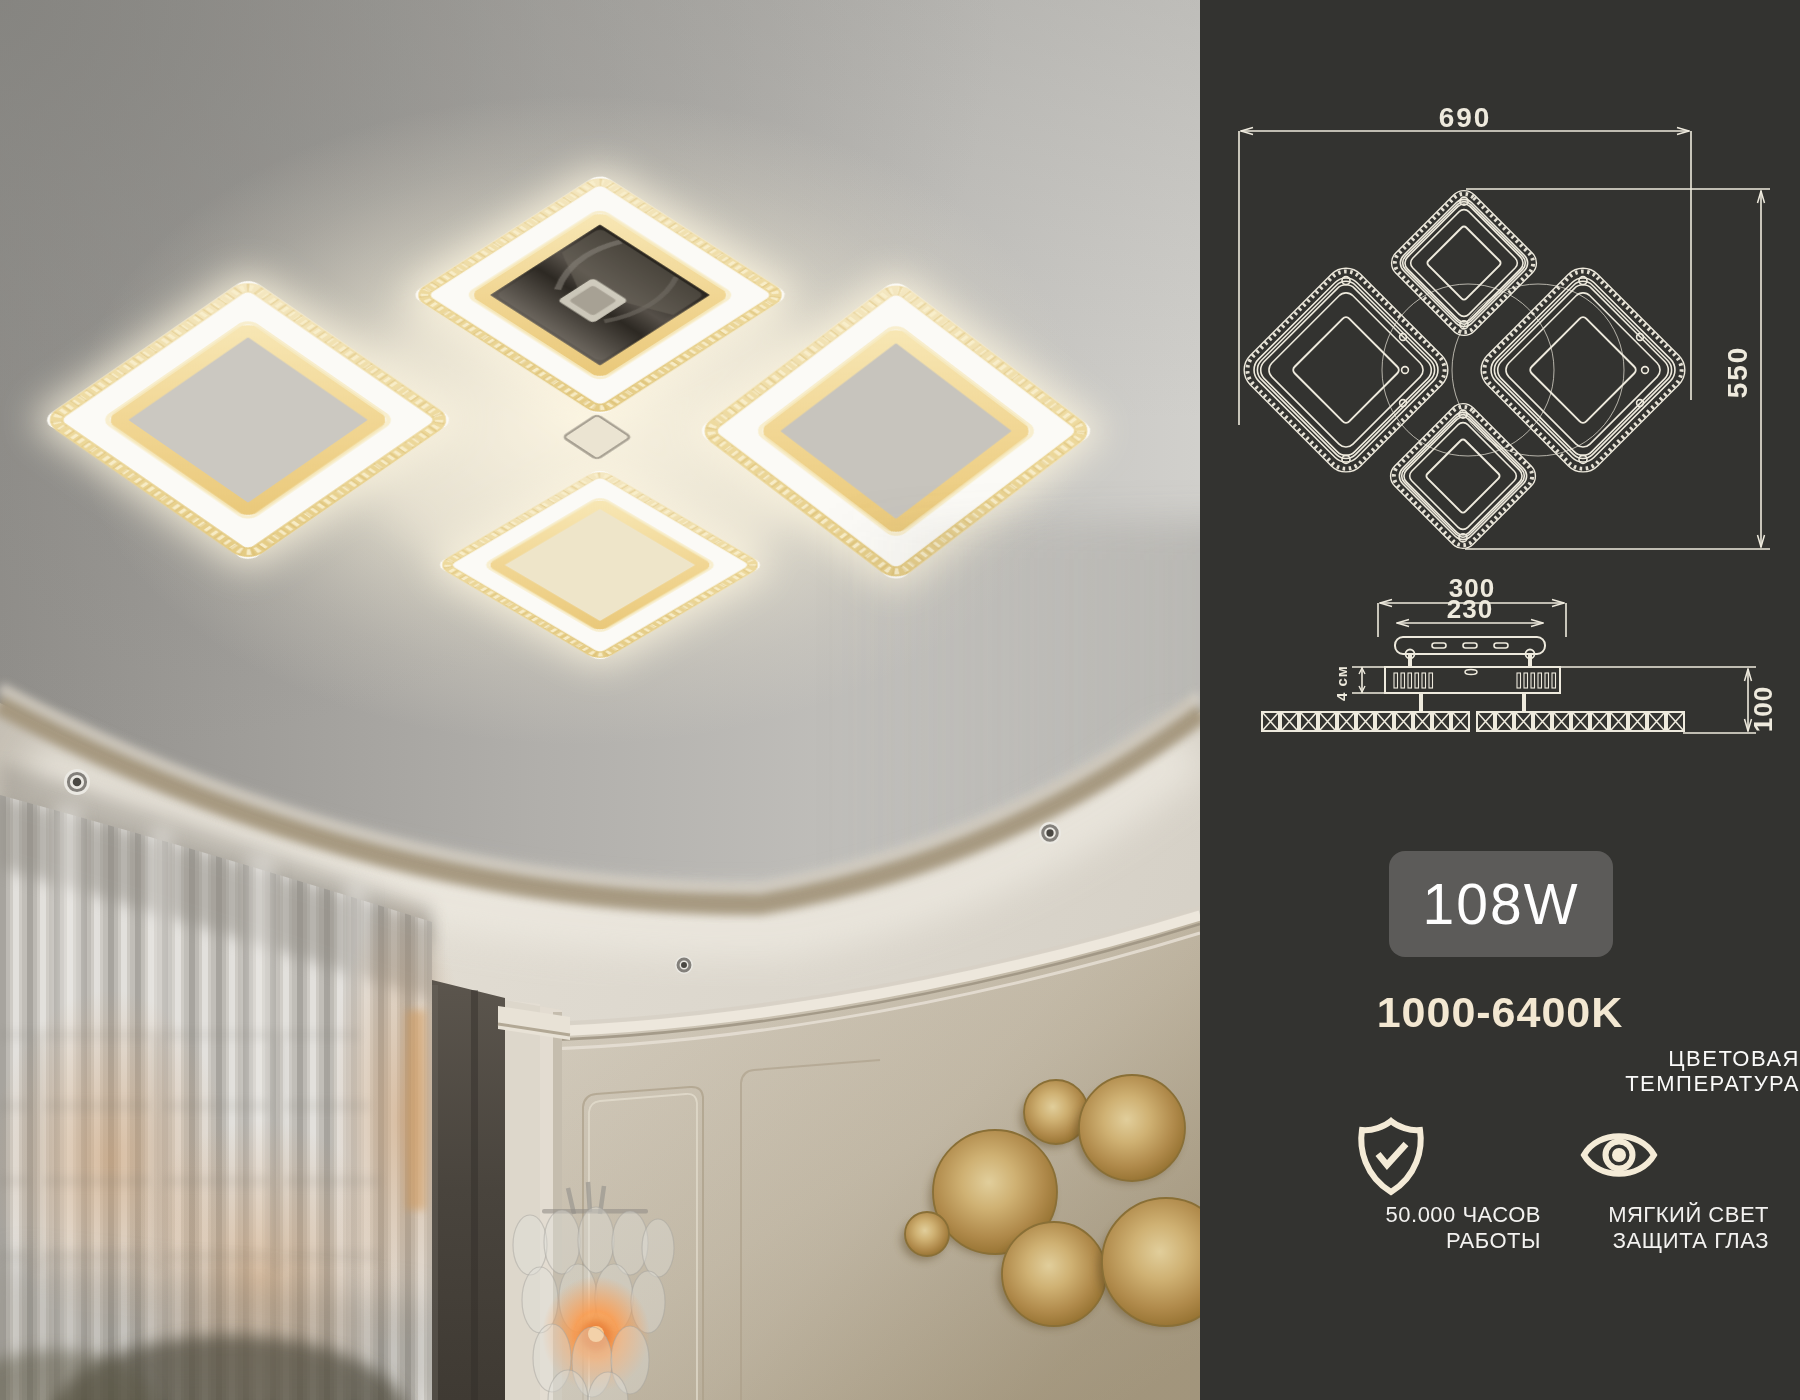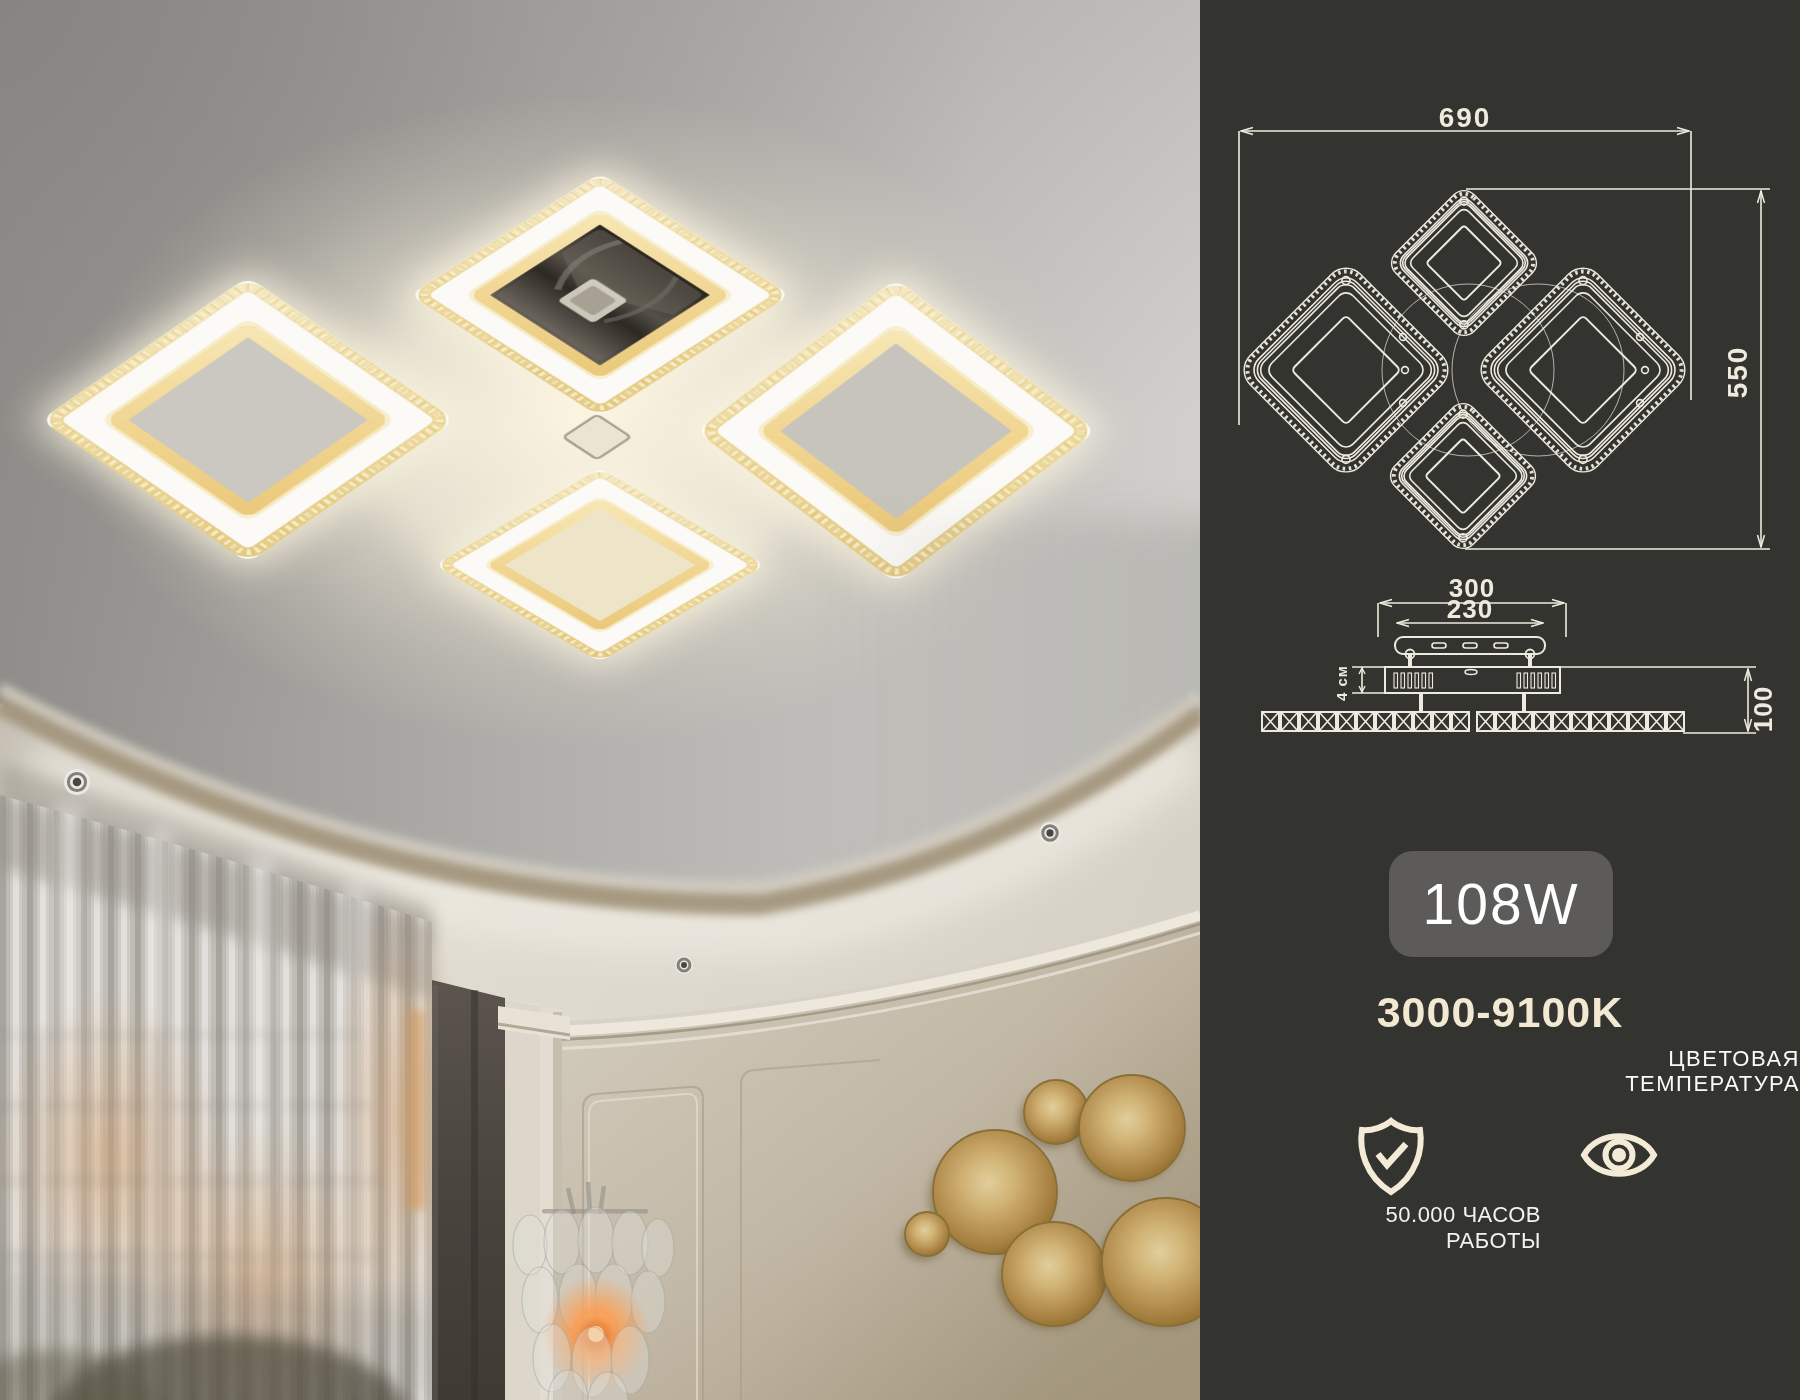--- a/index.html
+++ b/index.html
@@ -1,20 +1,20 @@
 <!DOCTYPE html>
 <html><head><meta charset="utf-8">
 <style>
 html,body{margin:0;padding:0}
 #page{position:relative;width:1800px;height:1400px;overflow:hidden;transform:translateZ(0);
   font-family:"Liberation Sans",sans-serif;background:#343431}
 #photo{position:absolute;left:0;top:0;width:1200px;height:1400px;opacity:0.999}
 #panel{position:absolute;left:1200px;top:0;width:600px;height:1400px;background:#343431;opacity:0.999}
 .badge{position:absolute;left:189px;top:851px;width:224px;height:106px;background:#5d5c5a;transform:translateZ(0);
-  border-radius:24px;color:#ffffff;font-size:57px;font-weight:400;letter-spacing:2px;
+  border-radius:16px;color:#ffffff;font-size:57px;font-weight:400;letter-spacing:2px;
   display:flex;align-items:center;justify-content:center}
 .kelvin{position:absolute;left:0;top:988px;width:600px;text-align:center;color:#f4e9d3;transform:translateZ(0);
   font-size:43px;font-weight:700;letter-spacing:1px}
 .ctlabel{position:absolute;left:0;top:1046px;width:600px;text-align:right;color:#fbfbfa;transform:translateZ(0);
   font-size:22px;font-weight:400;letter-spacing:1.5px;line-height:25px}
 .iclabel{position:absolute;top:1202px;width:300px;text-align:right;color:#f4f3f1;transform:translateZ(0);
   font-size:22px;font-weight:400;letter-spacing:0.5px;line-height:26px}
 </style></head><body>
 <div id="page">
 <div id="photo">
@@ -467,34 +467,35 @@
 <text x="547" y="372" font-size="28" text-anchor="middle" letter-spacing="2" transform="rotate(-90 547 372)">550</text>
 <text x="272" y="597" font-size="26" text-anchor="middle" letter-spacing="1">300</text>
 <text x="270" y="618" font-size="26" text-anchor="middle" letter-spacing="1">230</text>
 <text x="144" y="680" font-size="15" text-anchor="middle" letter-spacing="1" transform="rotate(-90 147 680)">4 см</text>
 <text x="563" y="700" font-size="26" text-anchor="middle" letter-spacing="1" transform="rotate(-90 572 700)">100</text>
 </g>
 </svg>
 
 <div class="badge">108W</div>
 
-<div class="kelvin">3000-9100K</div>
+<div class="kelvin">1000-6400K</div>
 <div class="ctlabel">ЦВЕТОВАЯ<br>ТЕМПЕРАТУРА</div>
 
 <svg width="120" height="120" viewBox="-60 -60 120 120" style="position:absolute;left:131px;top:1096px">
 <g fill="none" stroke="#f5ecd8" stroke-width="6">
 <path d="M0,-35 C7,-29 19,-25 29,-26 C32,-7 26,20 0,36 C-26,20 -32,-7 -29,-26 C-19,-25 -7,-29 0,-35 Z"></path>
 <path d="M-13,-2 L-4,9 L15,-12" stroke-width="6.5"></path>
 </g>
 </svg>
 
 <svg width="120" height="120" viewBox="-60 -60 120 120" style="position:absolute;left:359px;top:1095px">
 <g fill="none" stroke="#f5ecd8" stroke-width="6">
 <path d="M-35,0 C-21,-25 21,-25 35,0 C21,25 -21,25 -35,0 Z"></path>
 <circle cx="0" cy="0" r="13.5"></circle>
 <circle cx="0" cy="0" r="7" fill="#f5ecd8" stroke="none"></circle>
 </g>
 </svg>
 
 <div class="iclabel" style="left:41px">50.000 ЧАСОВ<br>РАБОТЫ</div>
 
+<div class="iclabel" style="left:269px">МЯГКИЙ СВЕТ<br>ЗАЩИТА ГЛАЗ</div>
 </div>
 </div>
 
 </body></html>

